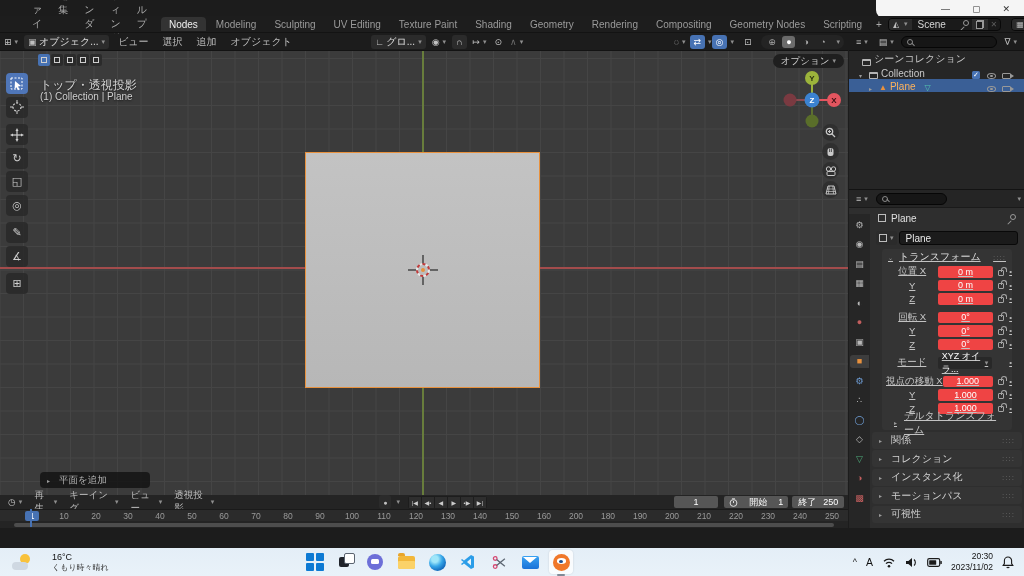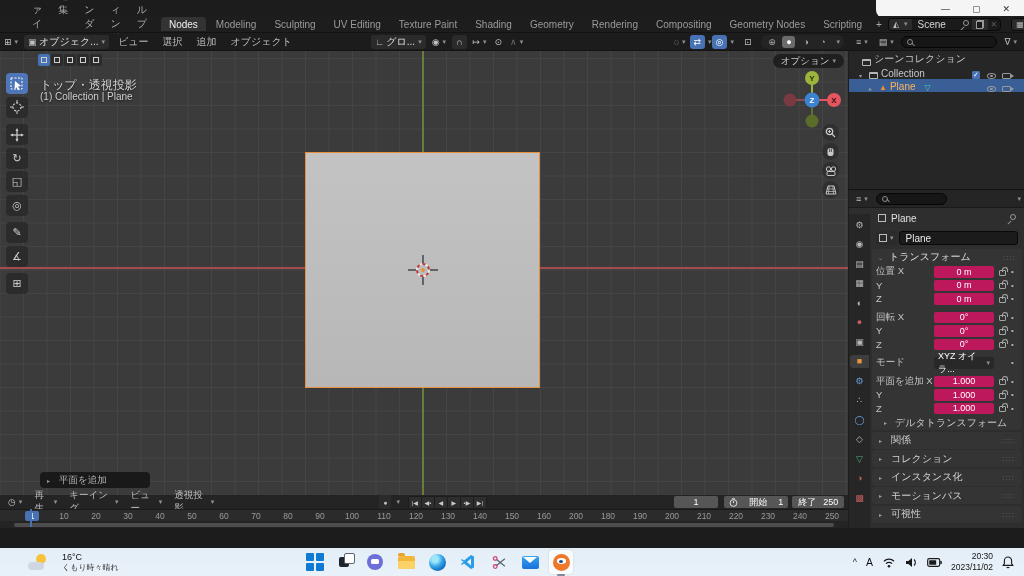--- a/index.html
+++ b/index.html
@@ -94,25 +94,25 @@
   .props-hdr { height:18px; background:#252525; display:flex; align-items:center; padding:0 3px; gap:4px; border-bottom:1px solid #1a1a1a; }
   .ptabs { position:absolute; left:0; top:24px; width:21px; display:flex; flex-direction:column; align-items:center; gap:6.5px; background:#262626; padding:4px 0; height:314px; }
   .ptab { width:19px; height:13px; display:flex; align-items:center; justify-content:center; font-size:9px; border-radius:3px 0 0 3px; }
   .ptab.active { background:#3d3d3d; }
   .pcontent { position:absolute; left:21px; top:18px; width:154px; height:320px; }
   .crumb { display:flex; align-items:center; gap:5px; height:20px; padding:0 8px; color:#e0e0e0; font-size:10px; }
   .sq-ico { width:8px; height:8px; border:1.5px solid #bdbdbd; flex:none; }
   .name-row { display:flex; align-items:center; gap:2px; padding:0 6px; height:20px; }
   .name-btn { background:#2b2b2b; border-radius:3px; height:14px; display:flex; align-items:center; padding:0 3px; }
   .name-field { flex:1; background:#1b1b1b; border:1px solid #090909; border-radius:3px; height:14px; display:flex; align-items:center; padding:0 6px; color:#e8e8e8; font-size:10px; }
-  .panel { background:#343434; border-radius:3px; margin:1px 2px; }
+  .panel { background:#343434; border-radius:3px; margin:1px 12px;text-decoration:underline; }
   .panel-hdr { display:flex; align-items:center; height:16px; padding:0 6px; gap:4px; color:#dedede; font-size:10px; }
   .trow { display:flex; align-items:center; height:13.5px; padding-left:4px; }
-  .trow .lbl { width:58px; text-align:left; color:#c6c6c6; font-size:9.5px; white-space:nowrap; }
-  .tfield { width:60px; height:11.5px; background:#be185d; border-radius:2px; color:#fff; font-size:9px; display:flex; align-items:center; justify-content:center; }
+  .trow .lbl { width:58px; text-align:center; color:#c6c6c6; font-size:9.5px; white-space:nowrap; }
+  .tfield { width:60px; height:11.5px; background:#ef4444; border-radius:2px; color:#fff; font-size:9px; display:flex; align-items:center; justify-content:center; }
   .tfield.dd { background:#282828; justify-content:space-between; padding:0 4px; }
   .lock { width:7px; height:6px; border:1px solid #a5a5a5; border-radius:1px; position:relative; margin-left:5px; margin-top:2px; }
   .lock::before { content:""; position:absolute; top:-4px; left:2px; width:4px; height:4px; border:1px solid #a5a5a5; border-bottom:none; border-radius:3px 3px 0 0; }
   .adot { color:#b5b5b5; font-size:8px; margin-left:5px; }
   .subrow { display:flex; align-items:center; gap:4px; height:15px; padding:0 12px; color:#c8c8c8; font-size:10px; }
   .cpanel { background:#343434; border-radius:3px; margin:1.5px 2px; height:17px; display:flex; align-items:center; padding:0 7px; gap:5px; color:#d2d2d2; font-size:10px; }
 
   
   .timeline { left:0; top:495px; width:848px; height:33px; background:#242424; }
   .tl-hdr { height:14px; display:flex; align-items:center; padding:0 4px; gap:2px; }
@@ -130,21 +130,21 @@
   
   .statusbar { left:0; top:528px; width:1024px; height:20px; background:#222; border-top:1px solid #131313; display:flex; align-items:center; color:#9a9a9a; font-size:9.5px; }
   .hint { display:flex; align-items:center; gap:5px; position:absolute; }
   .mouse { width:8px; height:12px; border:1px solid #8f8f8f; border-radius:4px; position:relative; flex:none; }
   .mouse i { position:absolute; top:1px; width:2.8px; height:4px; background:#d6d6d6; border-radius:1px; }
   .mouse.lmb i { left:1px; } .mouse.mmb i { left:2.2px; } .mouse.rmb i { right:1px; }
   .version { position:absolute; right:8px; color:#9a9a9a; }
 
   
   .taskbar { left:0; top:548px; width:1024px; height:28px; background:linear-gradient(#e4eef7,#e9f2f9); display:flex; align-items:center; color:#1b1b1b; }
-  .weather { display:flex; align-items:center; gap:12px; padding-left:28px; width:300px; }
+  .weather { display:flex; align-items:center; gap:18px; padding-left:12px; width:300px; }
   .wicon { width:22px; height:16px; position:relative; }
   .wicon .sun { position:absolute; left:8px; top:0; width:10px; height:10px; border-radius:50%; background:#f8c23c; }
   .wicon .cloud { position:absolute; left:0; bottom:0; width:16px; height:8px; border-radius:6px; background:#cfd8e2; }
   .wtemp { font-size:9px; color:#111; }
   .wdesc { font-size:8px; color:#333; }
   .startbtn { width:18px; height:18px; display:grid; grid-template-columns:8px 8px; grid-template-rows:8px 8px; gap:1.5px; margin-left:6px; }
   .startbtn i { background:#0e7ad3; border-radius:1px; }
   .tsearch { width:144px; height:22px; background:#fff; border:1px solid #cdd8e2; border-radius:12px; display:flex; align-items:center; margin-left:10px; padding:0 8px; gap:6px; }
   .tsearch .mag { border-color:#444; } .tsearch .mag::after { background:#444; }
   .tsearch .q { color:#555; font-size:10px; flex:1; }
@@ -566,21 +566,21 @@
           <span class="tfield dd">
               <span>XYZ オイラ...</span>
               <span class="chev">▾</span>
             </span>
           <span class="adot" style="margin-left:17px">•</span>
         </div>
         <div style="height:5px"></div>
         <div>
 
             <div class="trow">
-              <span class="lbl">平面を追加 X</span>
+              <span class="lbl">視点の移動 X</span>
               <span class="tfield">1.000</span>
               <span class="lock"></span>
               <span class="adot">•</span>
             </div>
 
             <div class="trow">
               <span class="lbl">Y</span>
               <span class="tfield">1.000</span>
               <span class="lock"></span>
               <span class="adot">•</span>

